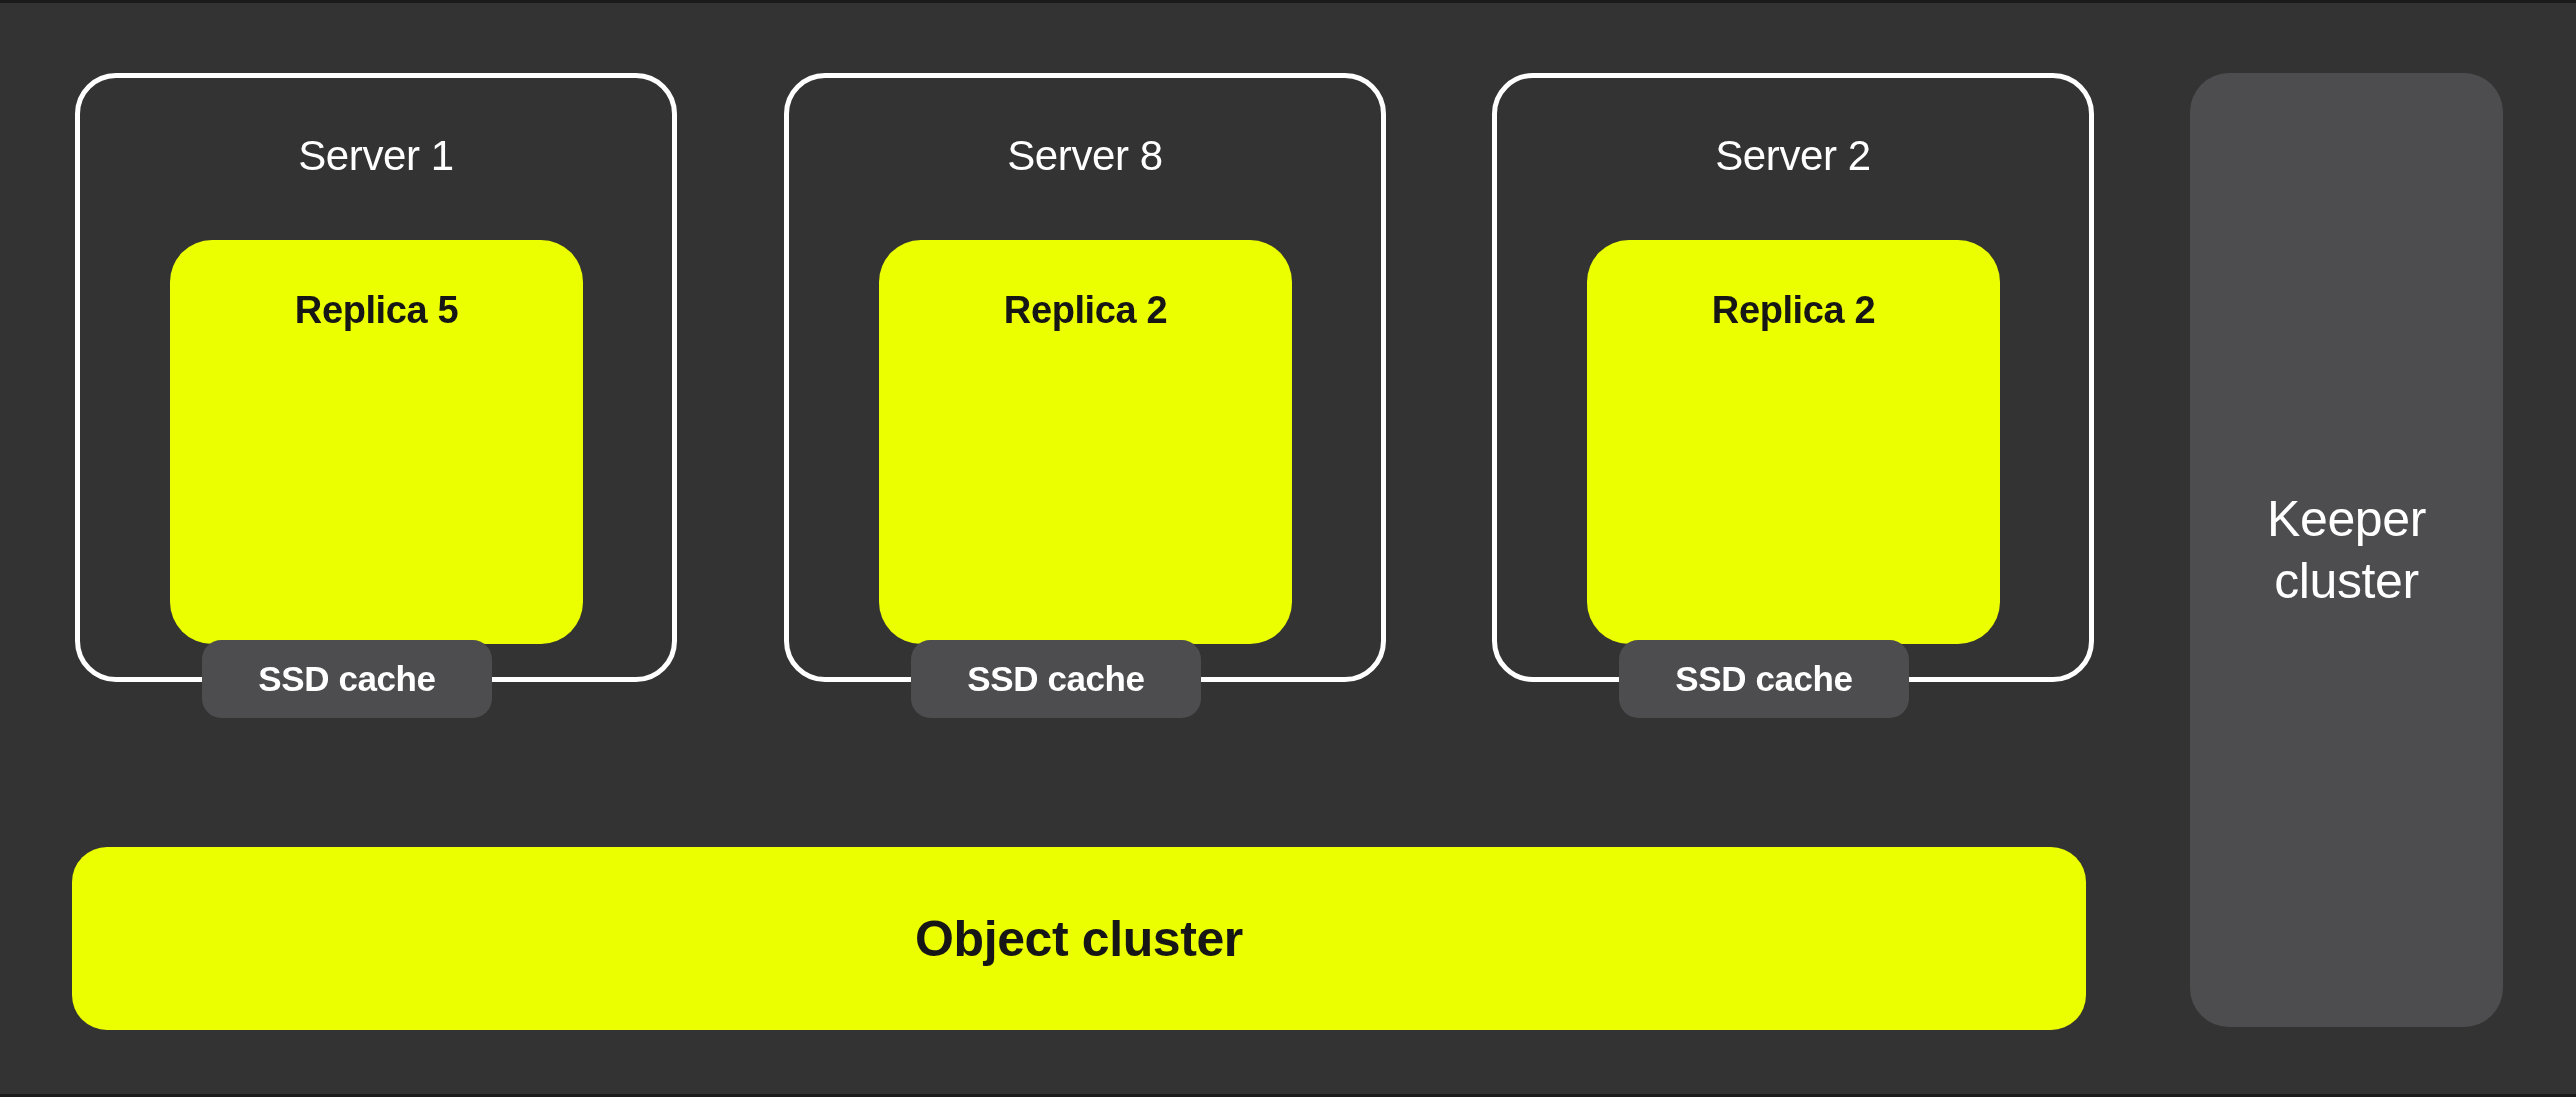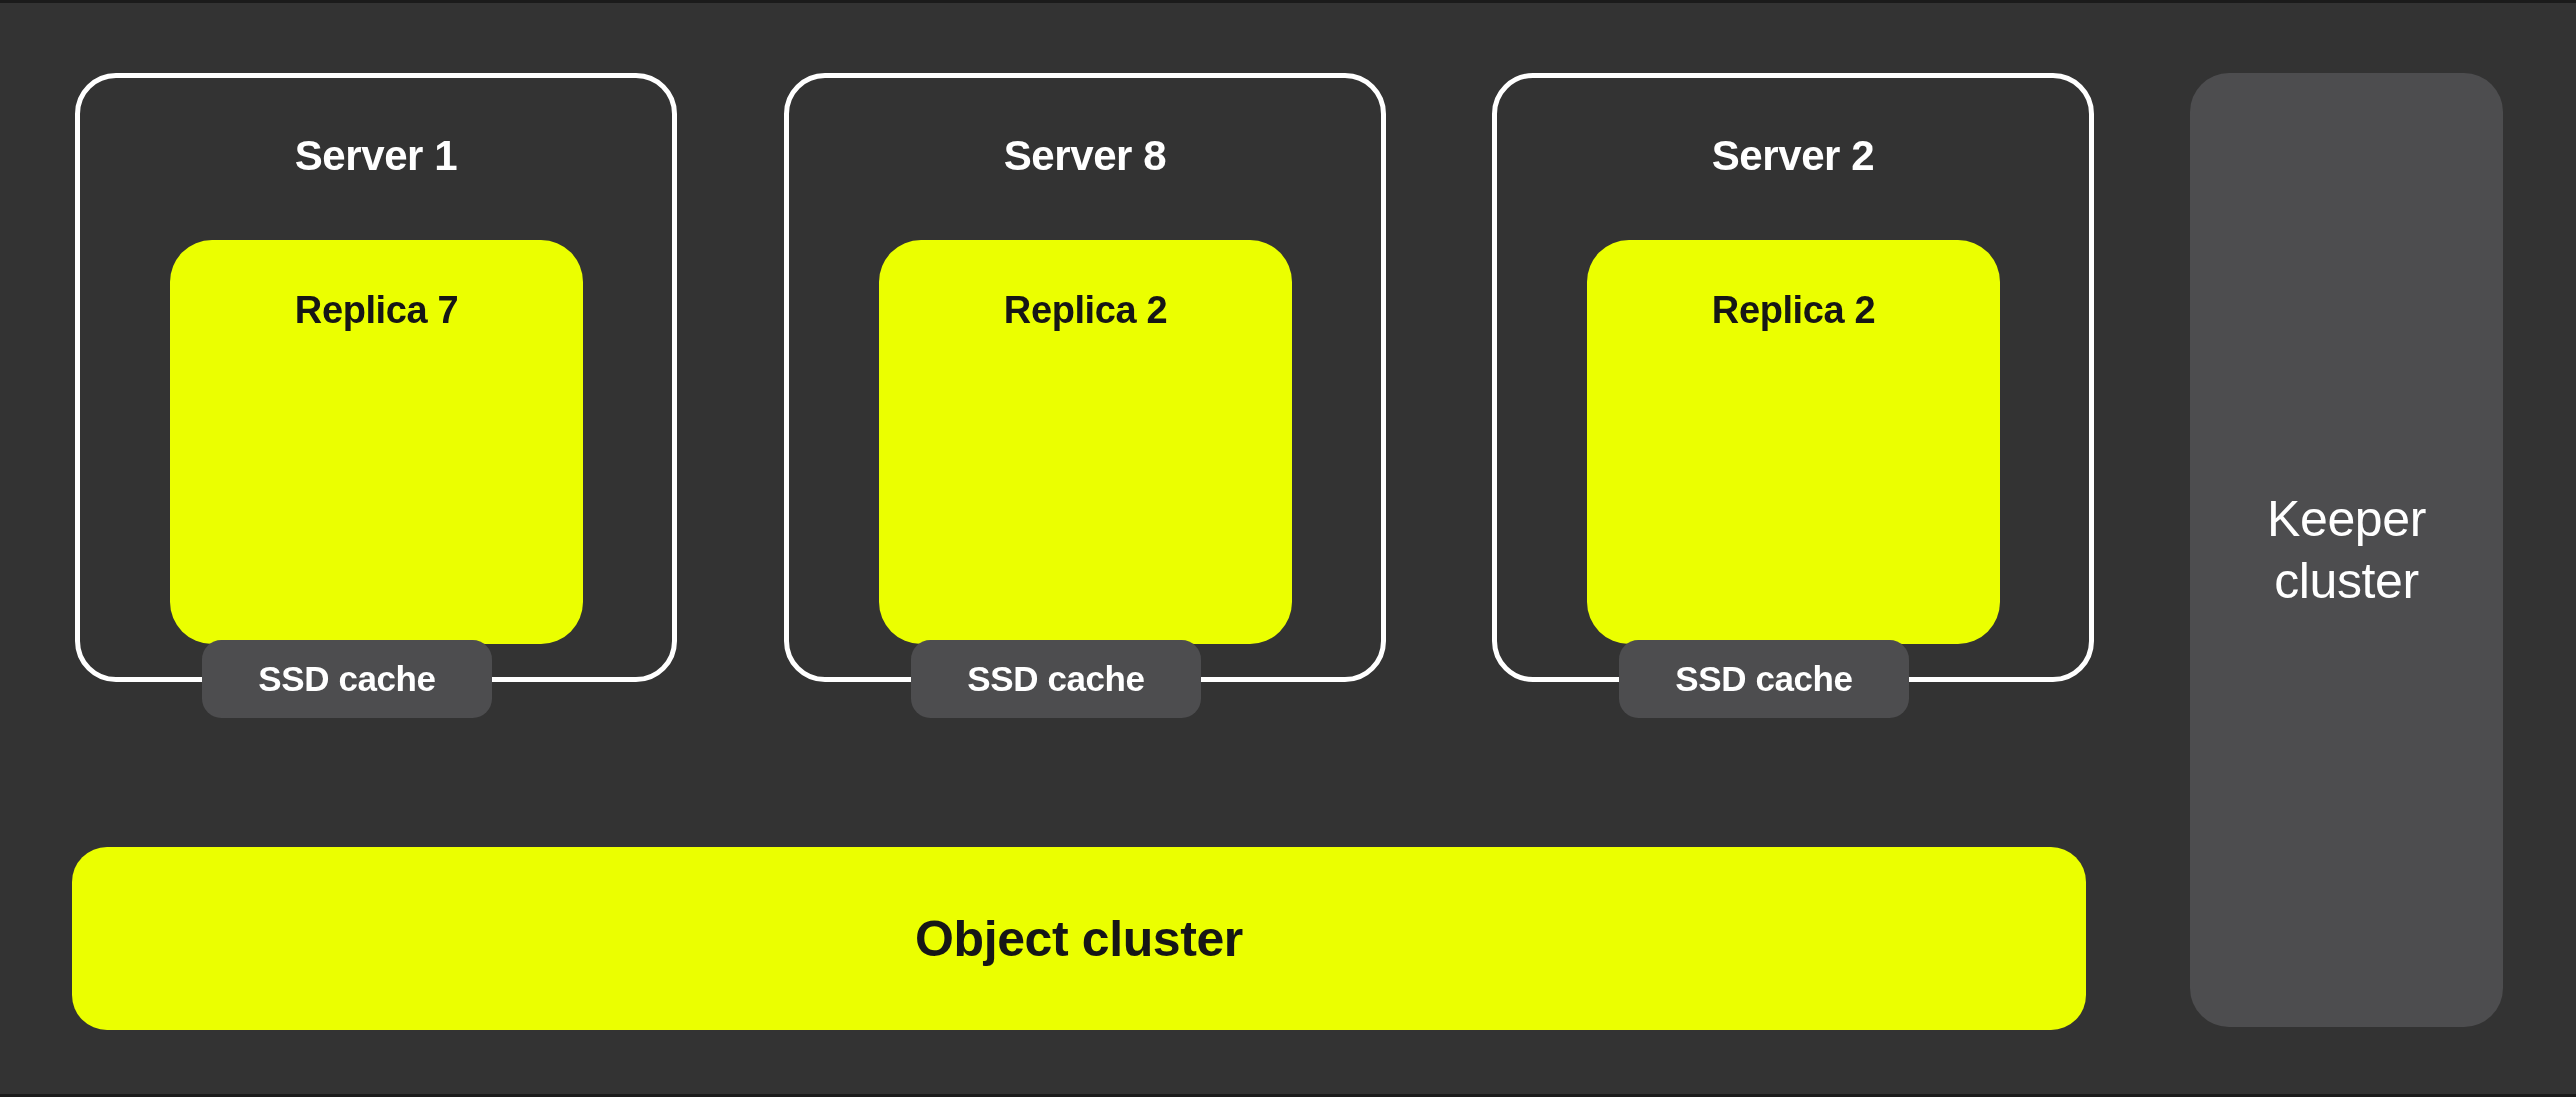--- a/index.html
+++ b/index.html
@@ -45,21 +45,21 @@
   .server.s3 { left: 1492px; }
 
   .server-title {
     position: absolute;
     top: 55px;
     left: 0;
     width: 100%;
     text-align: center;
     color: #ffffff;
     font-size: 42px;
-    font-weight: 700;
+    font-weight: 400;
     letter-spacing: -0.4px;
     line-height: 1.1;
   }
 
   .replica {
     position: absolute;
     left: 90px;
     top: 162px;
     width: 413px;
     height: 404px;
@@ -137,21 +137,21 @@
 </head>
 <body>
 
 <div class="canvas">
 
   <div class="edge-strip top"></div>
 
   <div class="server s1">
     <div class="server-title">Server 1</div>
     <div class="replica">
-      <div class="replica-label">Replica 7</div>
+      <div class="replica-label">Replica 5</div>
     </div>
     <div class="ssd-cache">SSD cache</div>
   </div>
 
   <div class="server s2">
     <div class="server-title">Server 8</div>
     <div class="replica">
       <div class="replica-label">Replica 2</div>
     </div>
     <div class="ssd-cache">SSD cache</div>

